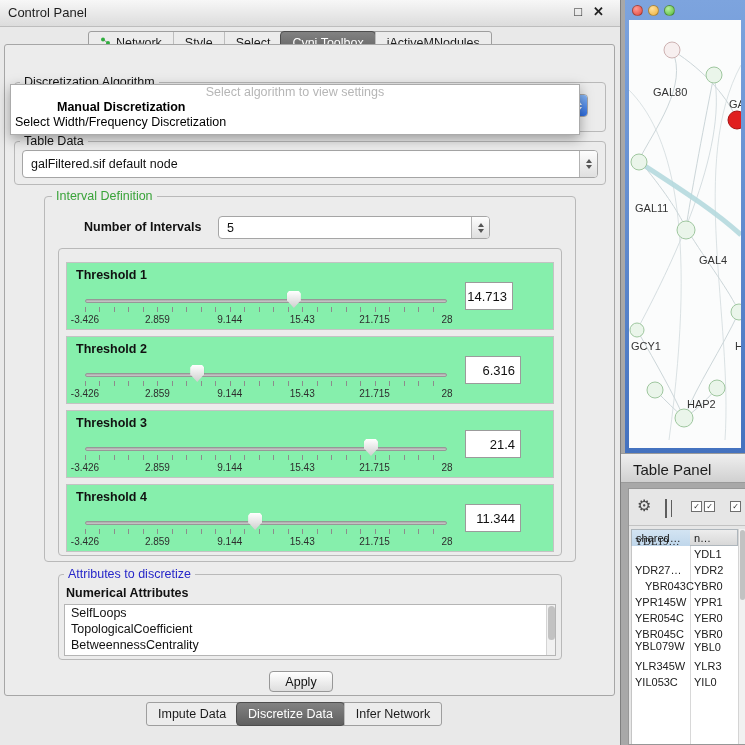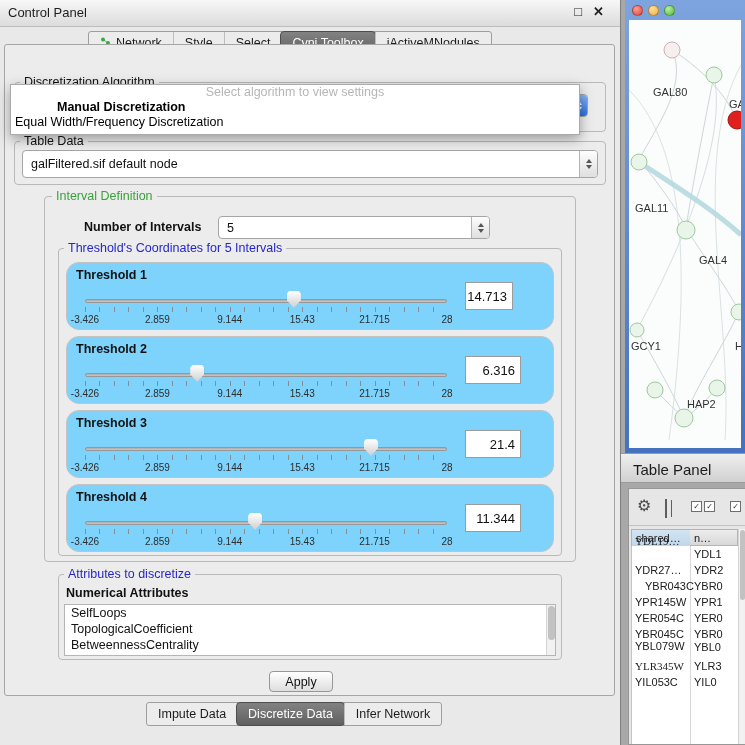--- a/index.html
+++ b/index.html
@@ -31,21 +31,21 @@
   .arr-dn{width:0;height:0;border-left:3.5px solid transparent;border-right:3.5px solid transparent;border-top:4px solid #555;}
   .stepper.blue{background:linear-gradient(#86b6f6,#2e6de0);border-color:#2a5cc0;}
   .stepper.blue .arr-up{border-bottom-color:#fff;}
   .stepper.blue .arr-dn{border-top-color:#fff;}
 
   .popup{background:#fff;border:1px solid #ababab;box-shadow:0 4px 12px rgba(0,0,0,.35);z-index:30;}
   .popup-header{height:15px;line-height:15px;text-align:center;color:#b6b6b6;font-size:12.5px;}
   .popup-item{height:15px;line-height:15px;padding-left:4px;font-size:12.5px;color:#000;white-space:nowrap;}
   .popup-item.bold{font-weight:bold;margin-left:42px;}
 
-  .threshold{border:1px solid #c3c3c3;border-radius:13px;background:#7dd3fc;box-sizing:border-box;}
+  .threshold{border:1px solid #c3c3c3;border-radius:0;background:#86efac;box-sizing:border-box;}
   .th-name{font-size:12.5px;font-weight:bold;color:#111;}
   .track{height:4px;background:linear-gradient(#ababab,#c9c9c9);border:1px solid #979797;border-radius:2px;box-sizing:border-box;}
   .handle{width:14px;height:17px;background:linear-gradient(#ffffff,#cfcfcf);clip-path:polygon(0% 15%,15% 0%,85% 0%,100% 15%,100% 55%,50% 100%,0% 55%);filter:drop-shadow(0 1px 1px rgba(0,0,0,.45));}
   .ticks{height:5px;background-image:repeating-linear-gradient(to right,#8c8c8c 0,#8c8c8c 1px,transparent 1px,transparent 4%);}
   .tick-label{transform:translateX(-50%);font-size:10px;color:#2e2e2e;white-space:nowrap;}
   .valuebox{background:#fff;border:1px solid #9b9b9b;font-size:13px;color:#111;text-align:right;padding:0 5px 0 0;box-sizing:border-box;font-family:"Liberation Sans",sans-serif;}
 
   .listbox{background:#fff;border:1px solid #b5b5b5;overflow:hidden;box-sizing:border-box;}
   .listitem{height:16px;line-height:16px;padding-left:6px;font-size:12.5px;color:#111;white-space:nowrap;}
   .scroll-lane{background:#f1f1f1;border-left:1px solid #d4d4d4;box-sizing:border-box;}
@@ -118,21 +118,21 @@
       <span class="ctxt"></span>
       <span class="stepper blue">
           <span class="arr-up"></span>
           <span class="arr-dn"></span>
         </span>
     </div>
 
     <div class="abs popup" style="left:10px;top:84px;width:568px;height:49px;">
       <div class="popup-header">Select algorithm to view settings</div>
       <div class="popup-item bold">Manual Discretization</div>
-      <div class="popup-item">Equal Width/Frequency Discretization</div>
+      <div class="popup-item">Select Width/Frequency Discretization</div>
     </div>
 
     <div class="abs groupbox" style="left:14px;top:141px;width:592px;height:44px;"></div>
     <span class="abs grouplabel" style="left:20px;top:134px;">Table Data</span>
     <div class="abs combo" style="left:22px;top:150px;width:576px;height:28px;">
       <span class="ctxt">galFiltered.sif default node</span>
       <span class="stepper">
           <span class="arr-up"></span>
           <span class="arr-dn"></span>
         </span>
@@ -144,21 +144,20 @@
     <span class="abs" style="left:84px;top:220px;font-size:12.5px;font-weight:bold;color:#111;">Number of Intervals</span>
     <div class="abs combo" style="left:218px;top:216px;width:272px;height:23px;">
       <span class="ctxt">5</span>
       <span class="stepper">
           <span class="arr-up"></span>
           <span class="arr-dn"></span>
         </span>
     </div>
 
     <div class="abs groupbox" style="left:58px;top:248px;width:504px;height:308px;"></div>
-    <span class="abs grouplabel blue" style="left:64px;top:241px;">Threshold's Coordinates for 5 Intervals</span>
 
     <div class="abs threshold" style="left:66px;top:262px;width:488px;height:68px;">
       <div class="abs th-name" style="left:9px;top:5px;">Threshold 1</div>
       <div class="abs" style="left:18px;top:26px;width:362px;height:40px;">
         <div class="abs track" style="left:0;top:10px;width:100%;"></div>
         <div class="abs ticks" style="left:0;top:18px;width:100%;"></div>
         <div class="abs handle" style="left:calc(57.7% - 7px);top:2px;"></div>
         <span class="abs tick-label" style="left:0%;top:25px;">-3.426</span>
         <span class="abs tick-label" style="left:20%;top:25px;">2.859</span>
         <span class="abs tick-label" style="left:40%;top:25px;">9.144</span>
@@ -321,21 +320,21 @@
     <div class="abs trow-cell" style="left:12px;top:89px;width:58px;">YBR043C</div>
     <div class="abs trow-cell" style="left:61px;top:89px;width:48px;">YBR0</div>
     <div class="abs trow-cell" style="left:2px;top:105px;width:58px;">YPR145W</div>
     <div class="abs trow-cell" style="left:61px;top:105px;width:36px;">YPR1</div>
     <div class="abs trow-cell" style="left:2px;top:121px;width:58px;">YER054C</div>
     <div class="abs trow-cell" style="left:61px;top:121px;width:48px;">YER0</div>
     <div class="abs trow-cell" style="left:2px;top:137px;width:58px;">YBR045C</div>
     <div class="abs trow-cell" style="left:61px;top:137px;width:48px;">YBR0</div>
     <div class="abs trow-cell" style="left:2px;top:149px;width:59px;">YBL079W</div>
     <div class="abs trow-cell" style="left:61px;top:150px;width:48px;">YBL0</div>
-    <div class="abs trow-cell" style="left:2px;top:169px;width:58px;font-family:Liberation Serif, serif;">YLR345W</div>
+    <div class="abs trow-cell" style="left:2px;top:169px;width:58px;">YLR345W</div>
     <div class="abs trow-cell" style="left:61px;top:169px;width:48px;">YLR3</div>
     <div class="abs trow-cell" style="left:2px;top:185px;width:58px;">YIL053C</div>
     <div class="abs trow-cell" style="left:61px;top:185px;width:48px;">YIL0</div>
 
     <div class="abs scroll-lane" style="left:109px;top:40px;width:7px;height:215px;">
       <div class="abs scroll-thumb" style="left:1px;top:1px;width:5px;height:70px;"></div>
     </div>
   </div>
 
 </div>

